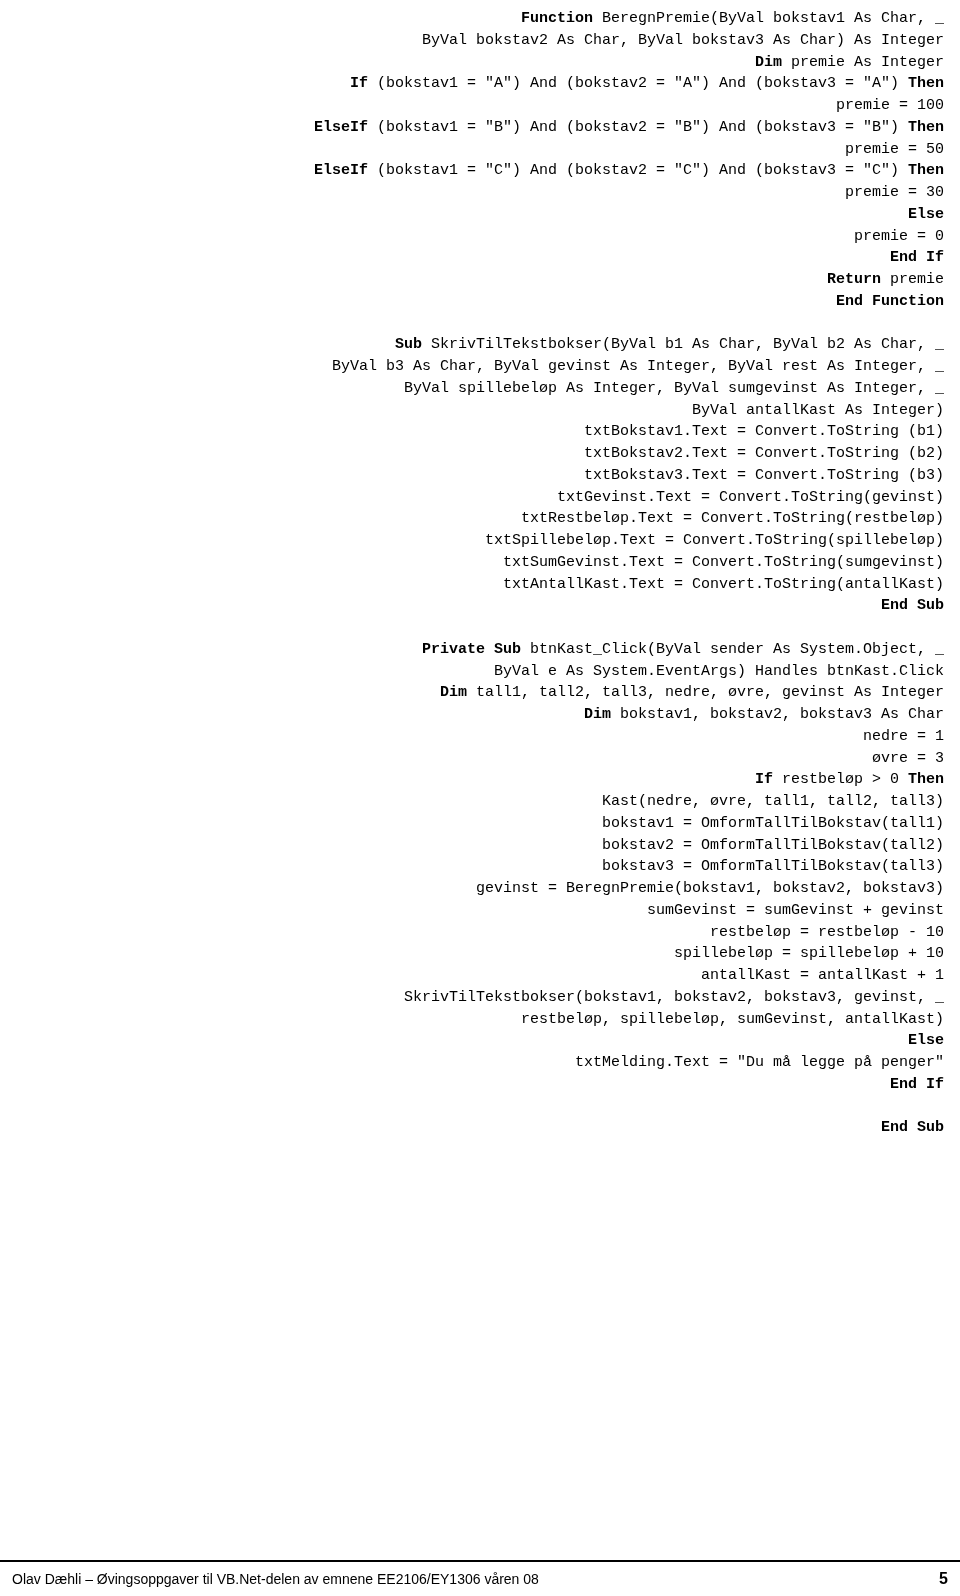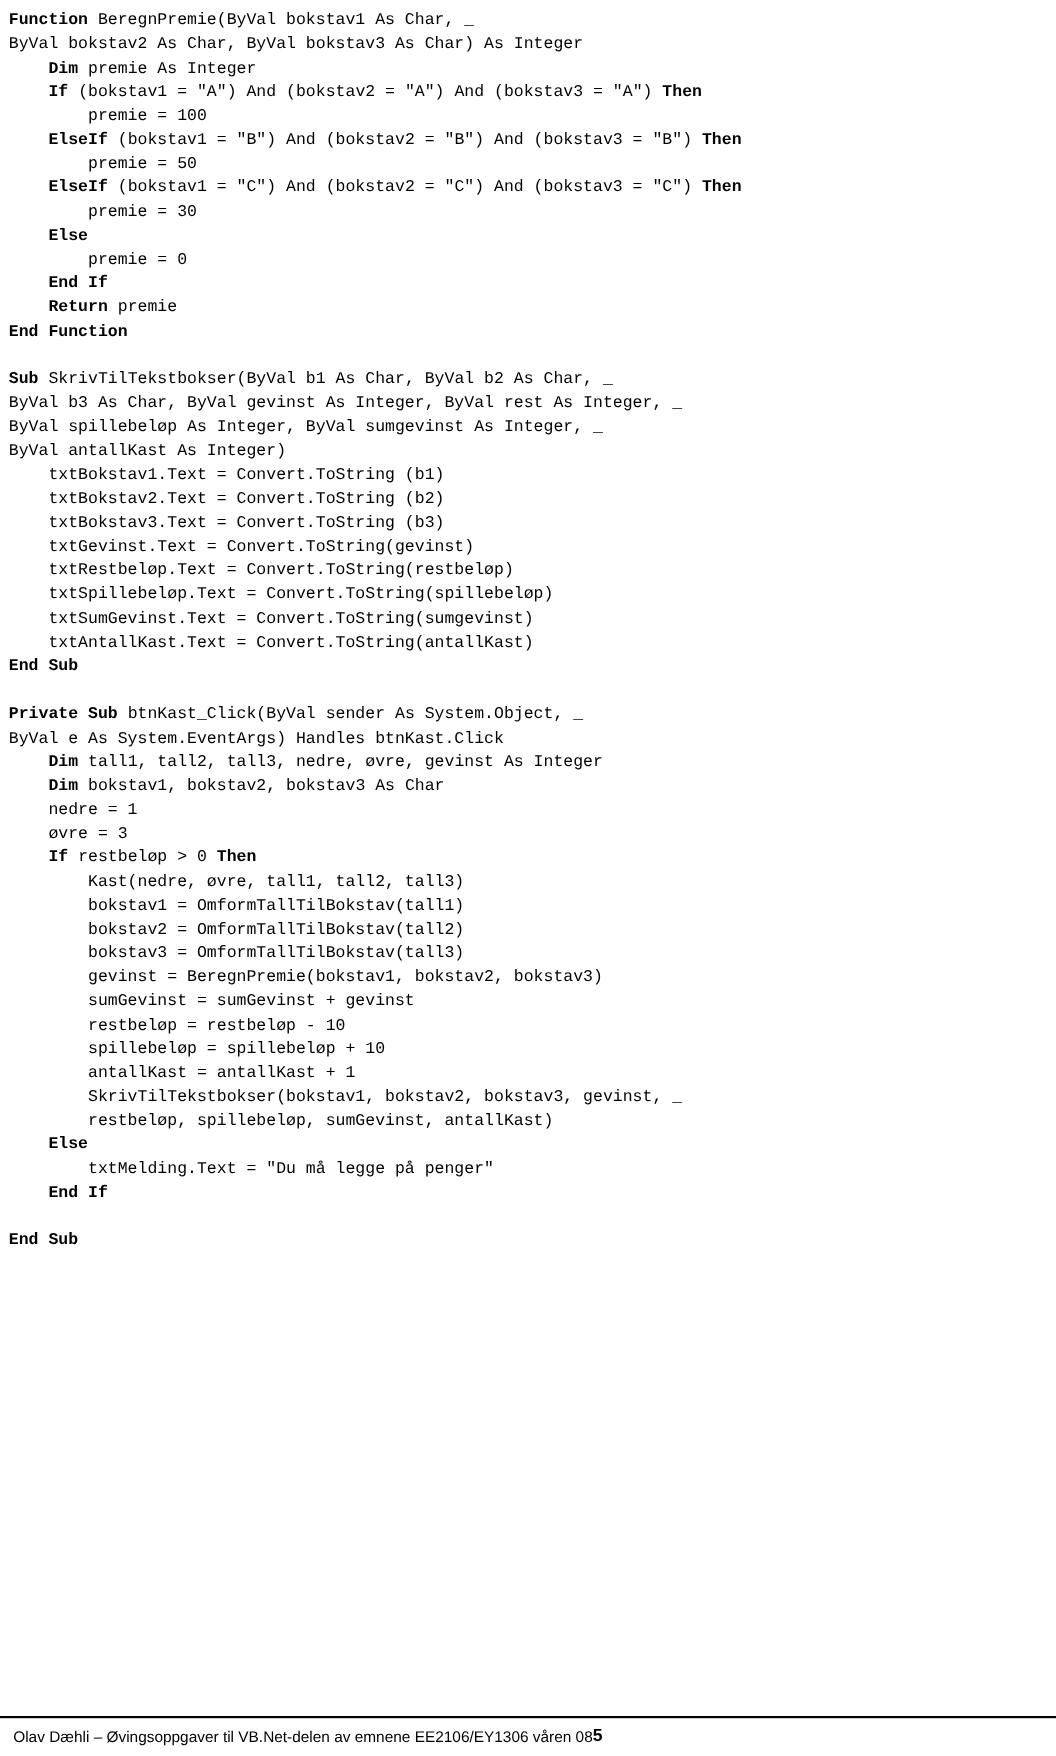--- a/index.html
+++ b/index.html
@@ -22,31 +22,32 @@
       padding: 8px 16px 20px 8px;
       background: #ffffff;
     }
 
     .code-block {
       font-size: 15px;
       line-height: 1.45;
       color: #000000;
       white-space: pre;
       font-family: 'Courier New', Courier, monospace;
+      text-align: right;
     }
 
     .keyword {
       font-weight: bold;
     }
 
     .footer {
       border-top: 2px solid #000000;
       display: flex;
       align-items: center;
-      justify-content: flex-start;
+      justify-content: space-between;
       padding: 6px 12px;
       background: #ffffff;
       min-height: 36px;
     }
 
     .footer-left {
       font-family: Arial, sans-serif;
       font-size: 14px;
       color: #000000;
     }

